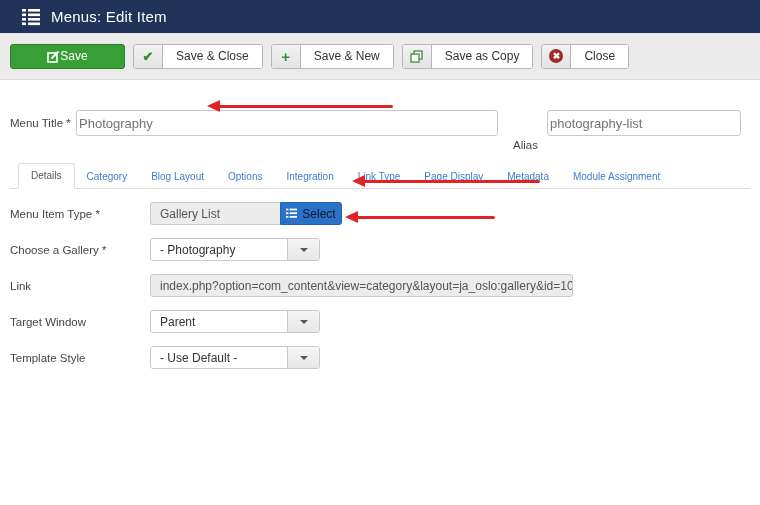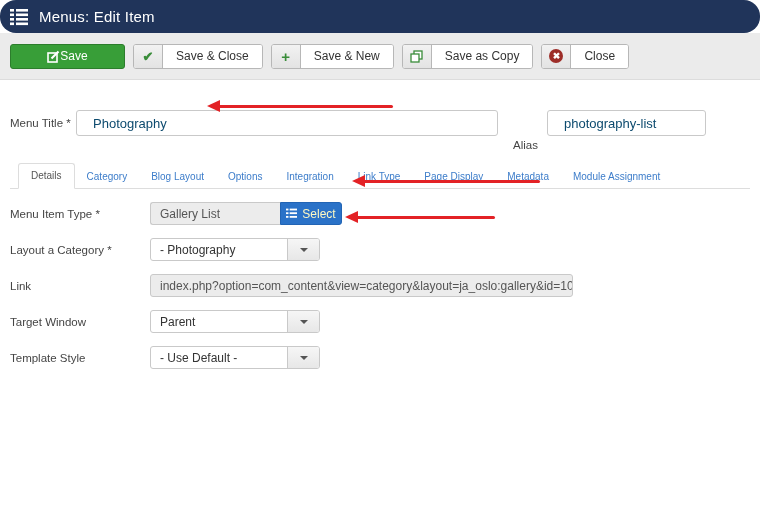--- a/index.html
+++ b/index.html
@@ -2,21 +2,21 @@
 <html><head>
 <meta charset="utf-8">
 <style>
   * { margin:0; padding:0; box-sizing:border-box; }
   html,body { width:760px; height:505px; background:#fff; overflow:hidden;
               font-family:"Liberation Sans","DejaVu Sans",sans-serif; }
   .stage { position:relative; width:760px; height:505px; }
 
   
   .app-header { height:33px; background:#20345a; display:flex; align-items:center;
-                padding:0 10px; gap:11px;border-radius:16px; }
+                padding:0 22px; gap:11px; }
   .app-header .title { color:#fff; font-size:15px; letter-spacing:.2px; }
 
   
   .toolbar { height:47px; background:#ebebeb; border-bottom:1px solid #dcdcdc;
              display:flex; align-items:center; padding:0 10px; gap:8px; }
   .btn-save { width:115px; height:25px; background:#389e38; border:1px solid #2c7d2c;
               border-radius:3px; color:#fff; font-size:12px; display:inline-flex;
               align-items:center; justify-content:center; gap:0; cursor:pointer; }
   .btn-split { height:25px; display:inline-flex; align-items:stretch; border:1px solid #b7b7b7;
                border-radius:3px; background:#fff; font-size:12px; color:#333; cursor:pointer;
@@ -28,44 +28,44 @@
   .plus-glyph  { color:#3a8d3a; font-size:15px; font-weight:bold; line-height:1; }
   .close-glyph { width:14px; height:14px; border-radius:50%; background:#9d2d28; color:#fff;
                  font-size:9px; font-weight:bold; display:flex; align-items:center;
                  justify-content:center; line-height:1; }
 
   
   .content { padding:0 10px; }
   .title-row { margin-top:15px; display:flex; align-items:center; }
   .flabel { font-size:11.5px; color:#454545; }
   .lbl-menu-title { width:66px; }
-  input.text { height:26px; border:1px solid #c9c9c9; border-radius:3px; padding:0 16px;
-               font-size:13px; color:#0c4a6e; font-family:inherit; outline:none; background:#fff; }
+  input.text { height:26px; border:1px solid #c9c9c9; border-radius:3px; padding:0 2px;
+               font-size:13px; color:#737373; font-family:inherit; outline:none; background:#fff; }
   .menu-title-input { width:422px; }
   .lbl-alias { margin-left:15px; margin-right:9px;margin-top:44px; }
-  .alias-input { width:159px; font-size:12.5px; }
+  .alias-input { width:194px; font-size:12.5px; }
 
   
   .tabs { margin-top:12px; display:flex; align-items:flex-end; border-bottom:1px solid #ddd;
           padding-left:8px; }
   .tab { font-size:10px; color:#3d7dca; padding:6px 12px 7px; cursor:pointer;
          margin-bottom:-1px; white-space:nowrap; }
   .tab.active { background:#fff; border:1px solid #ddd; border-bottom:1px solid #fff;
                 border-radius:3px 3px 0 0; color:#555; }
 
   
   .form { margin-top:13px; }
   .form-row { display:flex; align-items:center; margin-bottom:13px; height:23px; }
   .form-label { width:140px; font-size:11.5px; color:#454545; }
   .input-disabled { background:#ececec; color:#555; border:1px solid #c9c9c9; border-radius:3px;
                     height:23px; display:flex; align-items:center; padding:0 9px; font-size:12px;
                     white-space:nowrap; overflow:hidden; }
   .itemtype-input { width:130px; border-radius:3px 0 0 3px; border-right:none; }
   .btn-select { width:62px; height:23px; background:#2a72c8; border:1px solid #2264b4;
-                border-radius:0 3px 3px 0; color:#fef9c3; display:flex; align-items:center;
+                border-radius:0 3px 3px 0; color:#0f172a; display:flex; align-items:center;
                 justify-content:center; gap:5px; font-size:12px; cursor:pointer; }
   .combo { display:flex; width:170px; height:23px; border:1px solid #c9c9c9; border-radius:3px;
            background:#fff; cursor:pointer; }
   .combo .val { flex:1; display:flex; align-items:center; padding:0 9px; font-size:12px;
                 color:#333; white-space:nowrap; overflow:hidden;text-align:center; }
   .combo .caret-btn { width:32px; background:linear-gradient(#f6f6f6,#e7e7e7);
                 border-left:1px solid #c9c9c9; display:flex; align-items:center;
                 justify-content:center; border-radius:0 2px 2px 0; }
   .caret { width:0; height:0; border-left:4px solid transparent; border-right:4px solid transparent;
            border-top:4px solid #555; }
@@ -185,21 +185,21 @@
                 <rect x="0" y="13" width="4" height="3"></rect>
                   <rect x="6" y="13" width="12" height="3"></rect>
               </g>
             </svg>
           </span>
           <span>Select</span>
         </button>
       </div>
 
       <div class="form-row">
-        <span class="form-label">Layout a Category *</span>
+        <span class="form-label">Choose a Gallery *</span>
         <div class="combo">
           <span class="val">- Photography</span>
           <span class="caret-btn">
               <span class="caret"></span>
             </span>
         </div>
       </div>
 
       <div class="form-row">
         <span class="form-label">Link</span>

